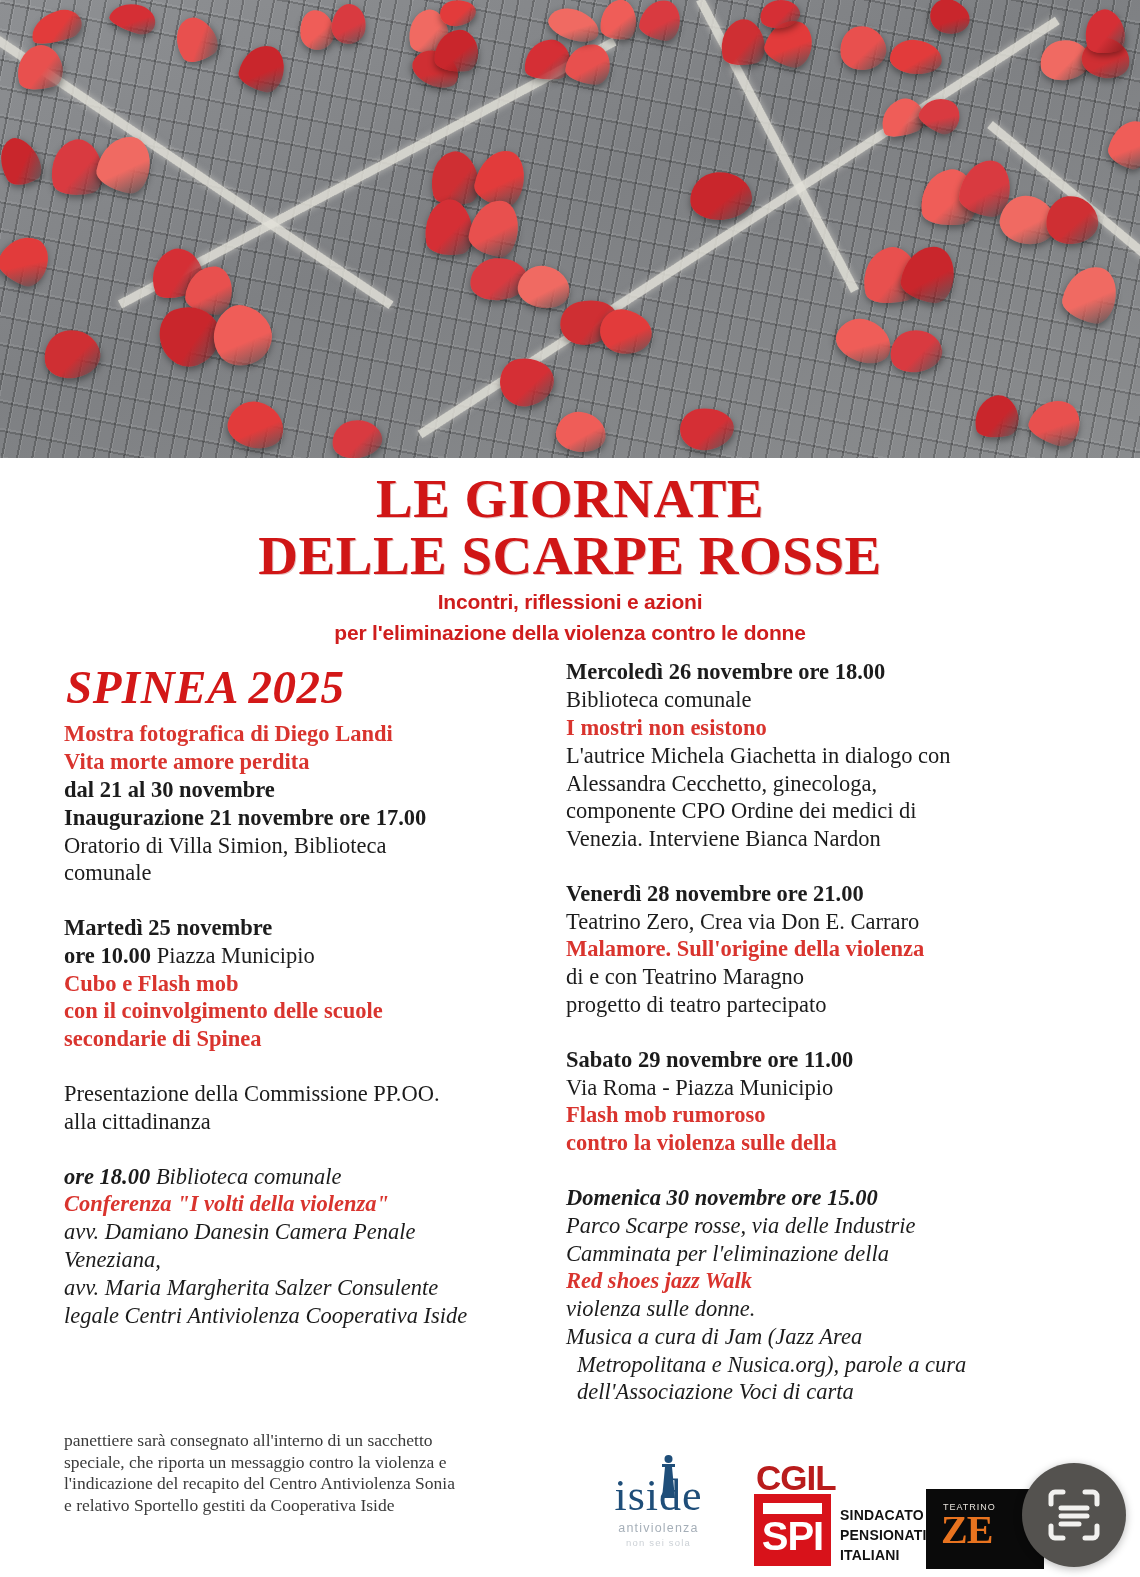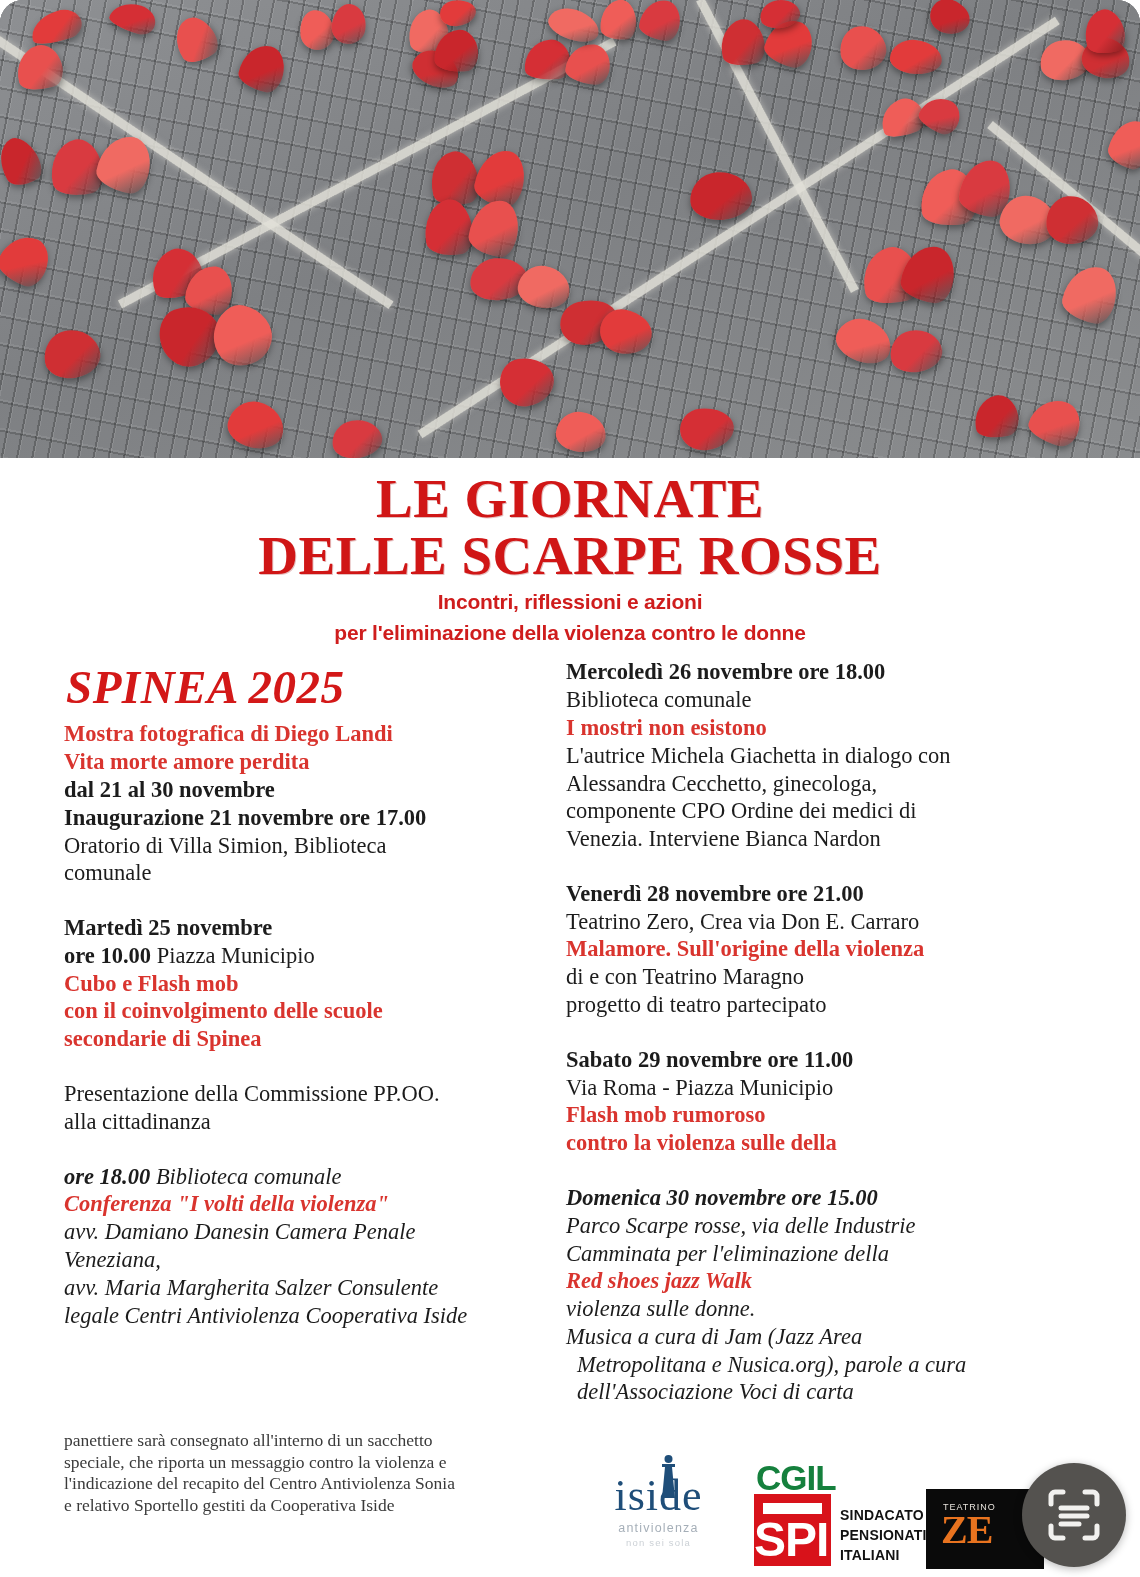--- a/index.html
+++ b/index.html
@@ -11,21 +11,20 @@
   body {
     font-family: "Liberation Serif", "DejaVu Serif", serif;
     color: #1a1a1a;
   }
   #poster {
     position: relative;
     width: 1140px;
     height: 1577px;
     overflow: hidden;
     background: #ffffff;
-    border-radius: 23px;
   }
 
   
   .photo {
     position: relative;
     width: 1140px;
     height: 458px;
     overflow: hidden;
     background: #7d7f80;
   }
@@ -178,43 +177,44 @@
   }
 
   
   .logo-cgil { left: 168px; top: 0px; width: 215px; }
   .cgil-word {
     font-family: "Liberation Sans", "DejaVu Sans", sans-serif;
     font-weight: bold;
     font-size: 35px;
     line-height: 0.92;
     letter-spacing: -1px;
-    color: #15803d;
+    color: #b91c1c;
     margin-left: 2px;
   }
   .spi-box {
     width: 77px;
     height: 72px;
     background: #d8121a;
     position: relative;
     display: inline-block;
     vertical-align: top;
   }
   .spi-bar {
     position: absolute;
     left: 9px; top: 9px;
     width: 59px; height: 11px;
     background: #ffffff;
   }
   .spi-word {
     position: absolute;
     left: 0; right: 0; top: 22px;
-    font-family: "Liberation Sans", "DejaVu Sans", sans-serif;
-    font-weight: bold;
-    font-size: 48px;
+    text-align: center;
+    font-family: "Liberation Sans", "DejaVu Sans", sans-serif;
+    font-weight: bold;
+    font-size: 40px;
     line-height: 1;
     color: #ffffff;
     letter-spacing: -1px;
   }
   .cgil-row { display: flex; align-items: flex-start; }
   .cgil-txt {
     font-family: "Liberation Sans", "DejaVu Sans", sans-serif;
     font-weight: bold;
     font-size: 14px;
     line-height: 1.42;

